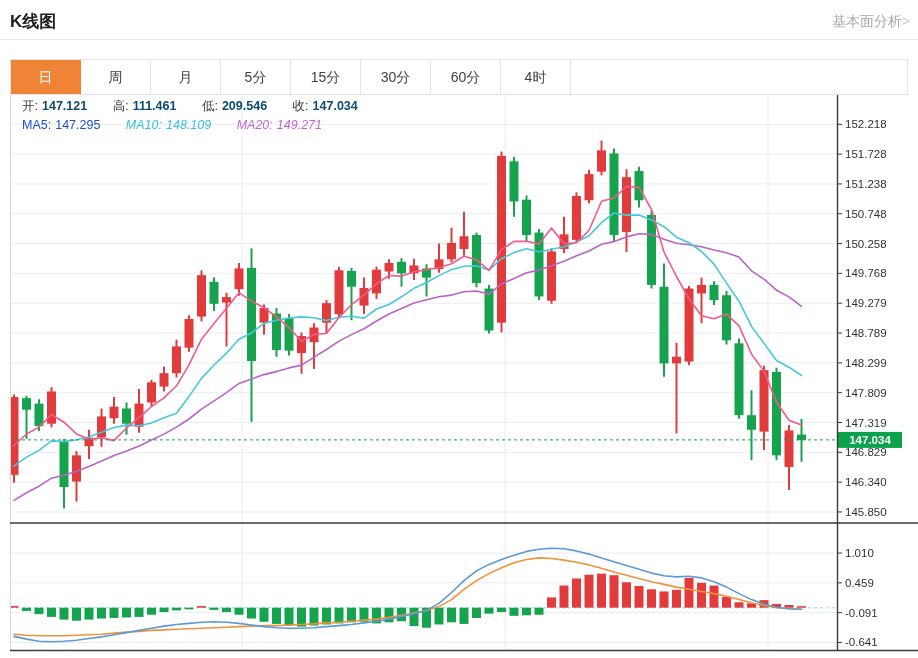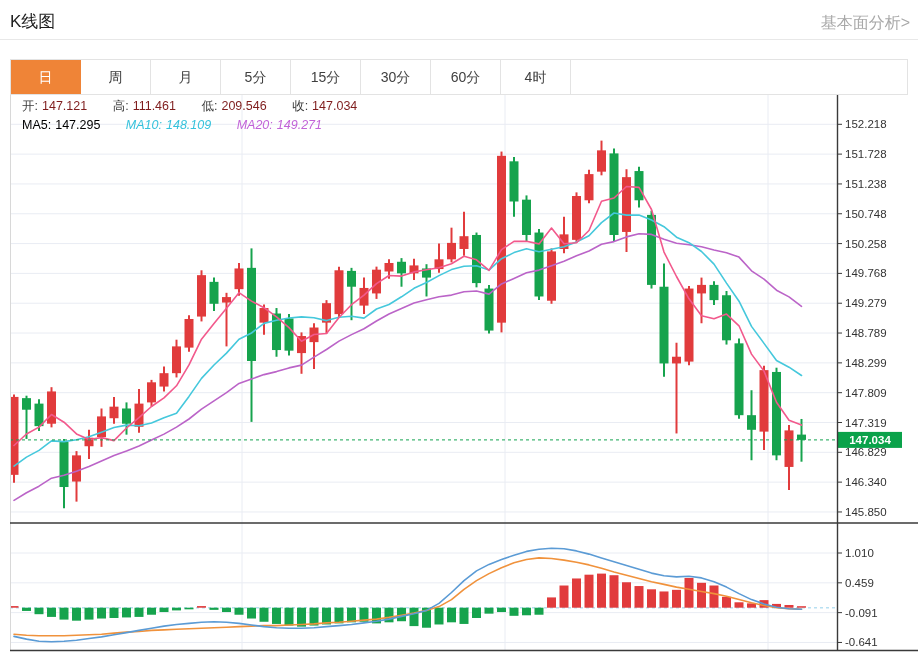--- a/index.html
+++ b/index.html
@@ -2,39 +2,39 @@
 <html><head>
 <meta charset="utf-8">
 <style>
   * { margin:0; padding:0; box-sizing:border-box; }
   html,body { width:918px; height:658px; background:#fff; overflow:hidden;
               font-family:"Liberation Sans","DejaVu Sans",sans-serif; }
   #app { position:relative; width:918px; height:658px; background:#fff; }
 
   .hdr { position:absolute; left:0; top:0; width:918px; height:40px;
          border-bottom:1px solid #e8e8e8; }
-  .hdr-title { position:absolute; left:10px; top:10px; font-size:17px; font-weight:normal; color:#1e1e1e; }
-  .hdr-link  { position:absolute; right:8px; top:13px; font-size:16px; color:#a8a8a8; cursor:pointer; }
+  .hdr-title { position:absolute; left:10px; top:10px; font-size:17px; font-weight:bold; color:#1e1e1e; }
+  .hdr-link  { position:absolute; right:8px; top:13px; font-size:14px; color:#a8a8a8; cursor:pointer;font-family:Liberation Serif, serif; }
 
   .tabs { position:absolute; left:10px; top:59px; width:898px; height:36px;
           border:1px solid #e3e3e3; display:flex; background:#fff; }
   .tab { width:70px; height:34px; line-height:34px; text-align:center; font-size:14px;
          color:#404040; border-right:1px solid #e3e3e3; cursor:pointer; background:#fff; }
   .tab.active { background:#ef8437; color:#fff; border-right-color:#ef8437; }
   .tab-filler { flex:1; }
 
   .chart-wrap { position:absolute; left:10px; top:95px; width:908px; height:563px; }
   svg text { font-family:"Liberation Sans","DejaVu Sans",sans-serif; }
 
   .overlay-row { position:absolute; left:12px; font-size:12.5px; white-space:nowrap;
                  pointer-events:none; letter-spacing:0; }
   .overlay-row span { margin-right:4px; }
   .lbl { color:#3c3c3c; }
-  .val-green { color:#7f1d1d; font-weight:normal; }
-  .ma5  { color:#000000; }
+  .val-green { color:#0c4a6e; font-weight:bold; }
+  .ma5  { color:#1d4ed8; }
   .ma10 { color:#35c2dc;font-style:italic; }
   .ma20 { color:#c263d8;font-style:italic; }
   .macd-m { color:#e23b3b; }
   .macd-d { color:#4a90e2; }
   .macd-e { color:#f0872a; }
   .gap { display:inline-block; width:14px; }
 </style>
 </head>
 <body>
 

